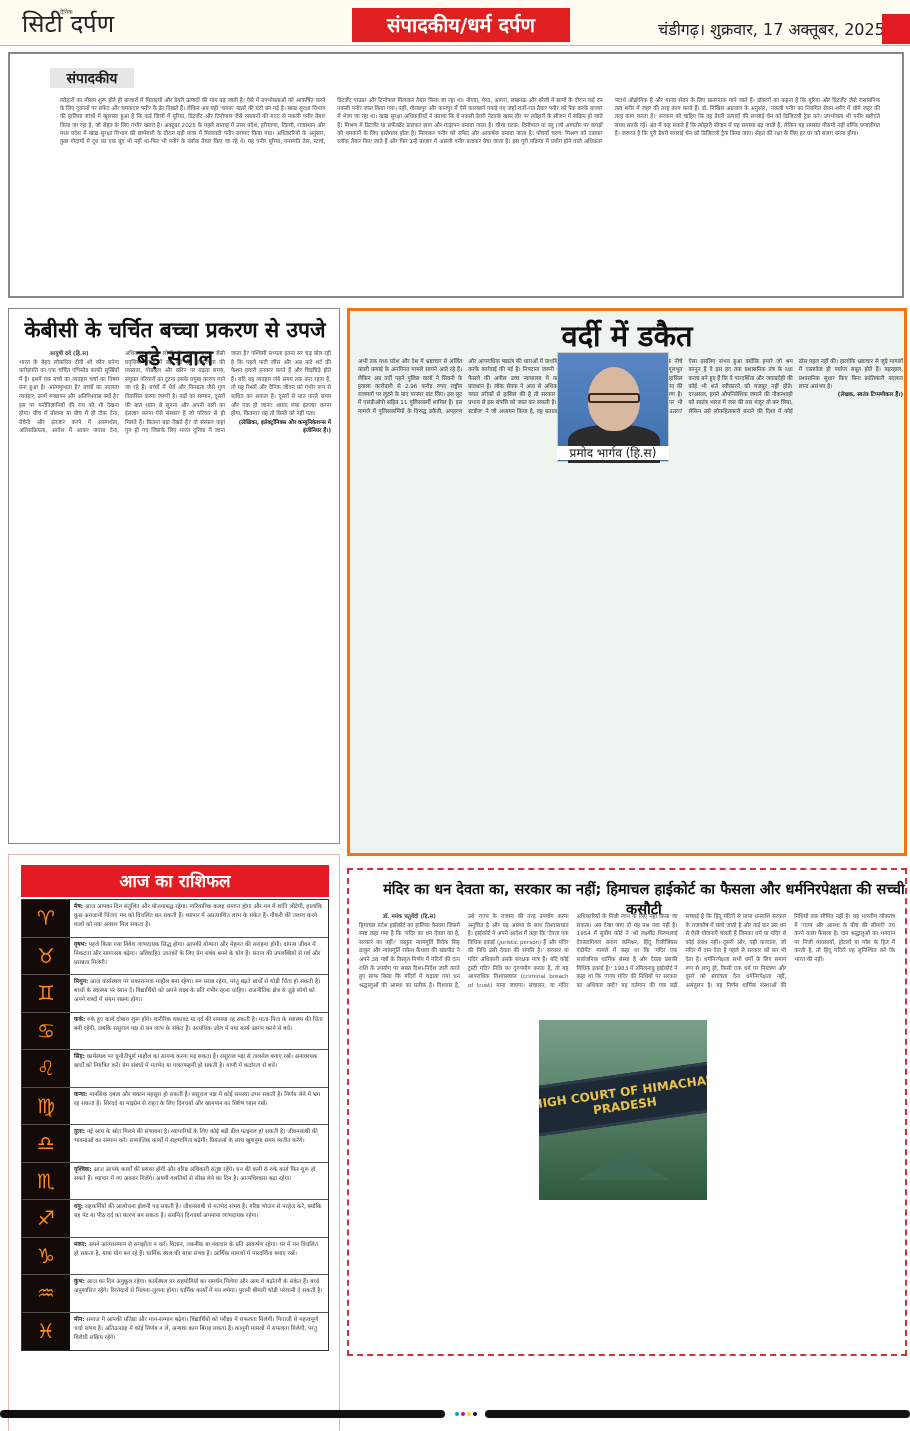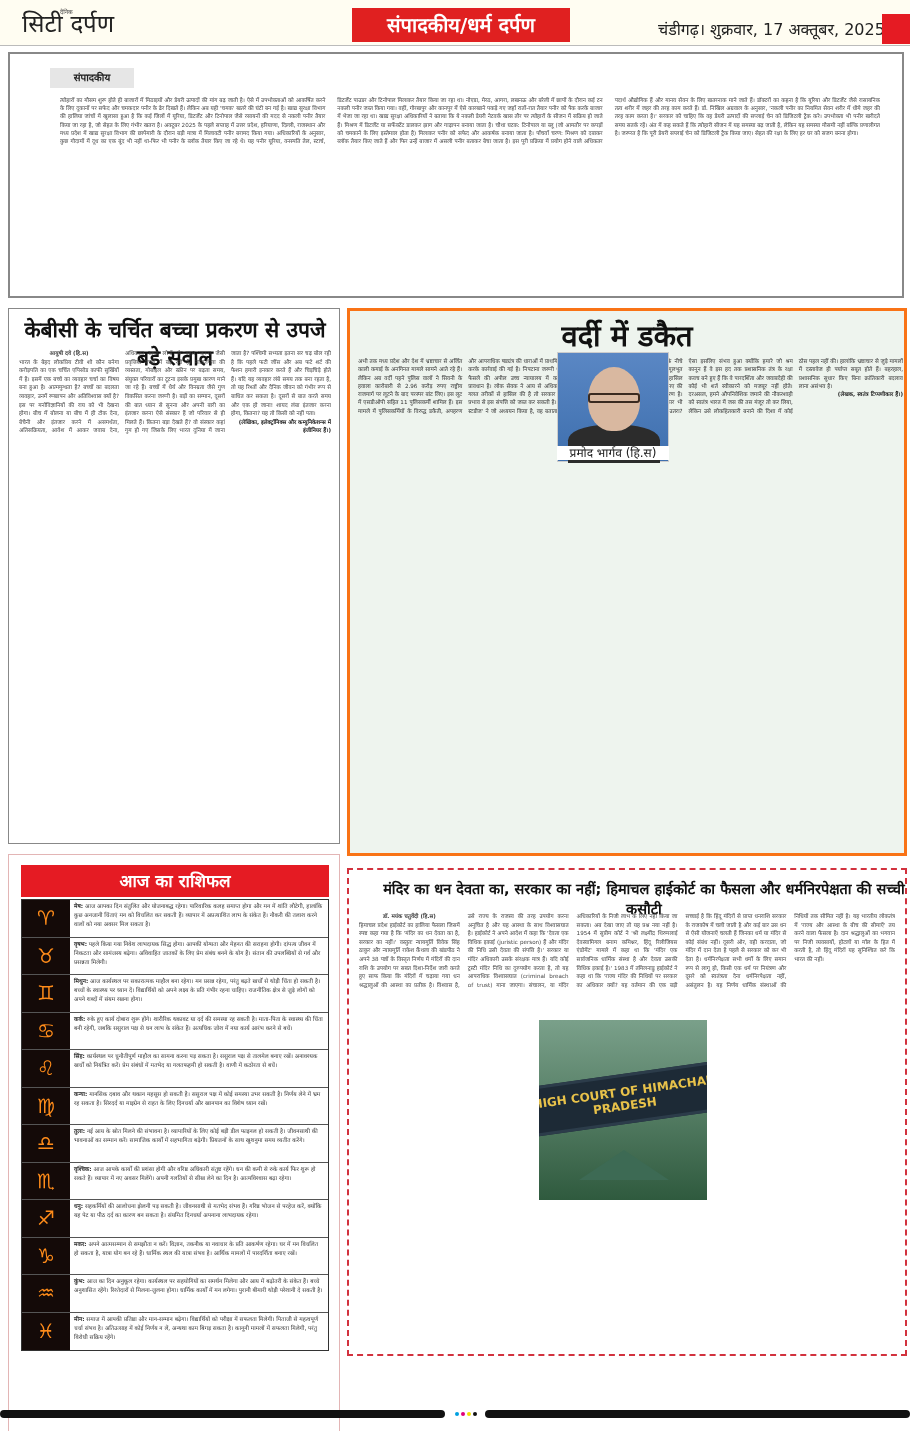--- a/index.html
+++ b/index.html
@@ -4,21 +4,21 @@
 <style>
   *{box-sizing:border-box;margin:0;padding:0}
   body{width:910px;height:1431px;background:#fff;font-family:"DejaVu Sans",sans-serif;color:#222;position:relative;overflow:hidden}
   .masthead{position:absolute;left:0;top:0;width:910px;height:46px;background:#fffdf2;border-bottom:1px solid #bbb}
   .logo{position:absolute;left:22px;top:6px;font-family:"DejaVu Serif",serif;font-weight:normal;font-size:24px;color:#222}
   .logo-small{position:absolute;left:38px;top:2px;font-size:6px;color:#444}
   .section-title{position:absolute;left:352px;top:8px;width:218px;height:34px;background:#e02020;color:#fff;font-weight:bold;font-size:20px;text-align:center;line-height:34px}
   .dateline{position:absolute;left:658px;top:18px;font-size:16px;color:#222}
   .corner-red{position:absolute;left:882px;top:14px;width:28px;height:30px;background:#e51b23}
   .editorial{position:absolute;left:8px;top:52px;width:896px;height:246px;border:2px solid #888;background:#fff}
-  .ed-label{position:absolute;left:40px;top:14px;width:84px;height:20px;background:#e6e6e6;font-size:10px;text-align:center;line-height:20px;font-weight:bold}
+  .ed-label{position:absolute;left:40px;top:14px;width:84px;height:20px;background:#e6e6e6;font-size:14px;text-align:center;line-height:20px;font-weight:bold}
   .ed-headline{position:absolute;left:190px;top:8px;font-size:21px;font-weight:bold;color:#111}
   .ed-body{position:absolute;left:50px;top:42px;width:820px;height:190px;column-count:3;column-gap:12px;font-size:5.6px;line-height:8.2px;color:#444;text-align:justify;overflow:hidden}
   .kbc{position:absolute;left:8px;top:308px;width:332px;height:536px;border:1px solid #888}
   .kbc-head{position:absolute;left:6px;top:6px;width:320px;font-size:21px;font-weight:bold;text-align:center;color:#111}
   .kbc-body{position:absolute;left:10px;top:40px;width:312px;height:490px;column-count:3;column-gap:6px;font-size:5.6px;line-height:8.6px;color:#444;text-align:justify;overflow:hidden}
   .byline{font-weight:bold;text-align:center;display:block}
   .author-note{display:block;text-align:right;font-weight:bold;color:#222}
   .vardi{position:absolute;left:347px;top:308px;width:560px;height:548px;background:#eef4ee;border:3px solid #f97316}
   .vardi-head{position:absolute;left:0;top:4px;width:100%;text-align:center;font-size:29px;font-weight:bold;color:#111}
   .vardi-body{position:absolute;left:8px;top:46px;width:545px;height:496px;column-count:5;column-gap:6px;font-size:5.6px;line-height:8.3px;color:#333;text-align:justify;overflow:hidden}

